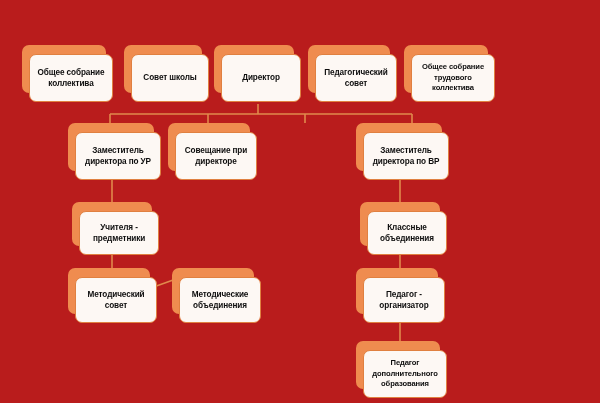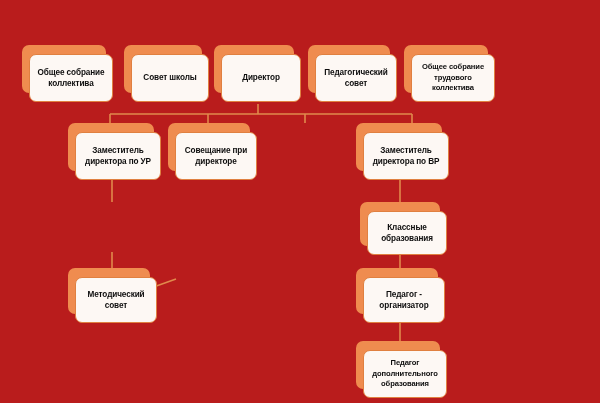--- a/index.html
+++ b/index.html
@@ -154,37 +154,51 @@
 
 
   <div class="node" style="left:356px; top:123px; width:86px; height:48px;">
     <div class="plate"></div>
     <div class="face">
       <span class="label">Заместитель
 директора по ВР</span>
     </div>
   </div>
 
+  <div class="node" style="left:72px; top:202px; width:80px; height:44px;">
+    <div class="plate"></div>
+    <div class="face">
+      <span class="label">Учителя -
+предметники</span>
+    </div>
+  </div>
 
   <div class="node" style="left:360px; top:202px; width:80px; height:44px;">
     <div class="plate"></div>
     <div class="face">
       <span class="label">Классные
-образования</span>
+объединения</span>
     </div>
   </div>
 
   <div class="node" style="left:68px; top:268px; width:82px; height:46px;">
     <div class="plate"></div>
     <div class="face">
       <span class="label">Методический
 совет</span>
     </div>
   </div>
 
+  <div class="node" style="left:172px; top:268px; width:82px; height:46px;">
+    <div class="plate"></div>
+    <div class="face">
+      <span class="label">Методические
+объединения</span>
+    </div>
+  </div>
 
   <div class="node" style="left:356px; top:268px; width:82px; height:46px;">
     <div class="plate"></div>
     <div class="face">
       <span class="label">Педагог -
 организатор</span>
     </div>
   </div>
 
   <div class="node small" style="left:356px; top:341px; width:84px; height:48px;">

